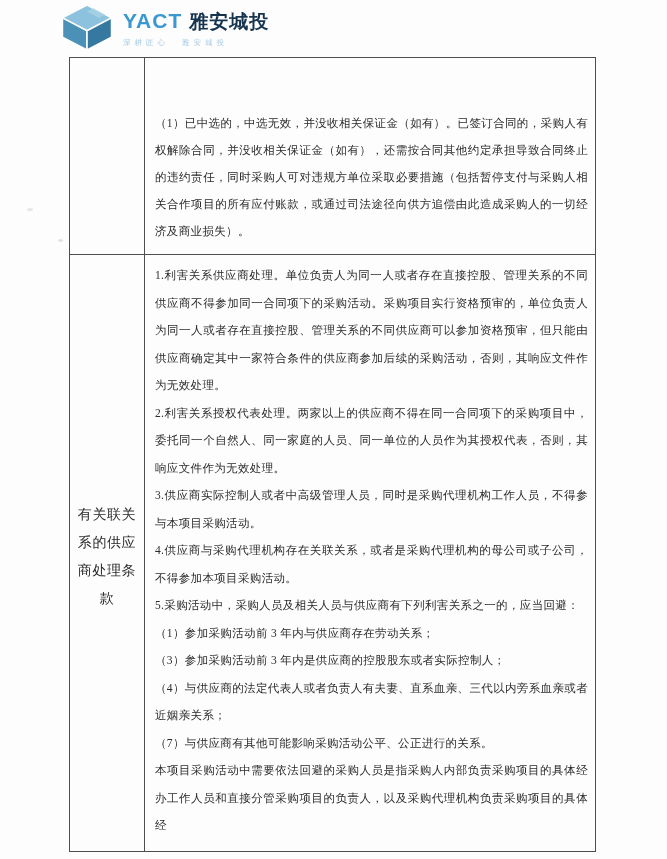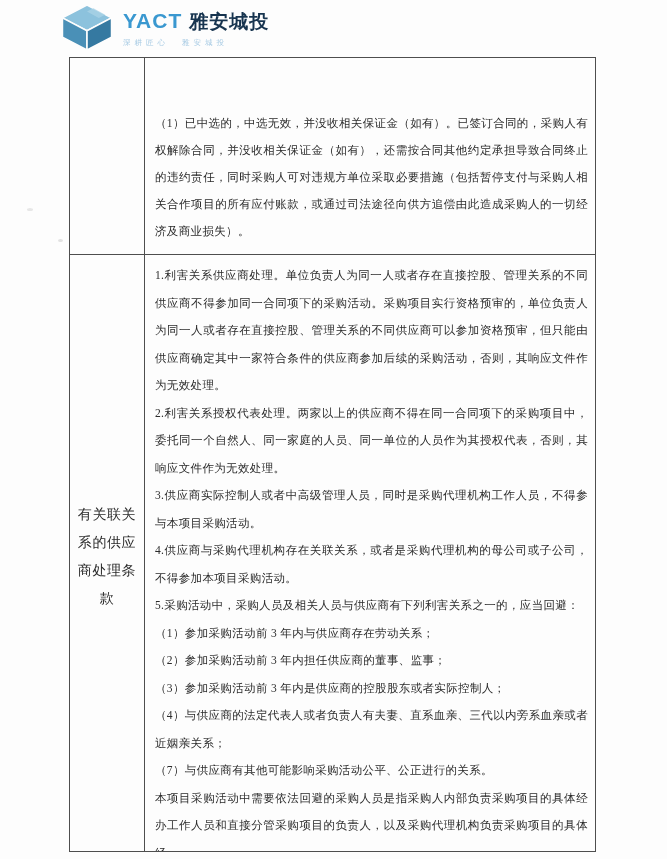--- a/index.html
+++ b/index.html
@@ -123,21 +123,20 @@
     <div class="cell-label">
       <div class="label-text">有关联关系的供应商处理条款</div>
     </div>
     <div class="cell-content">
       <p>1.利害关系供应商处理。单位负责人为同一人或者存在直接控股、管理关系的不同供应商不得参加同一合同项下的采购活动。采购项目实行资格预审的，单位负责人为同一人或者存在直接控股、管理关系的不同供应商可以参加资格预审，但只能由供应商确定其中一家符合条件的供应商参加后续的采购活动，否则，其响应文件作为无效处理。</p>
       <p>2.利害关系授权代表处理。两家以上的供应商不得在同一合同项下的采购项目中，委托同一个自然人、同一家庭的人员、同一单位的人员作为其授权代表，否则，其响应文件作为无效处理。</p>
       <p>3.供应商实际控制人或者中高级管理人员，同时是采购代理机构工作人员，不得参与本项目采购活动。</p>
       <p>4.供应商与采购代理机构存在关联关系，或者是采购代理机构的母公司或子公司，不得参加本项目采购活动。</p>
       <p>5.采购活动中，采购人员及相关人员与供应商有下列利害关系之一的，应当回避：</p>
       <p>（1）参加采购活动前 3 年内与供应商存在劳动关系；</p>
-      <p>（2）参加采购活动前 3 年内担任供应商的董事、监事；</p>
       <p>（3）参加采购活动前 3 年内是供应商的控股股东或者实际控制人；</p>
       <p>（4）与供应商的法定代表人或者负责人有夫妻、直系血亲、三代以内旁系血亲或者近姻亲关系；</p>
       <p>（7）与供应商有其他可能影响采购活动公平、公正进行的关系。</p>
       <p>本项目采购活动中需要依法回避的采购人员是指采购人内部负责采购项目的具体经办工作人员和直接分管采购项目的负责人，以及采购代理机构负责采购项目的具体经</p>
     </div>
   </div>
 
 </div>
 
 </body></html>

